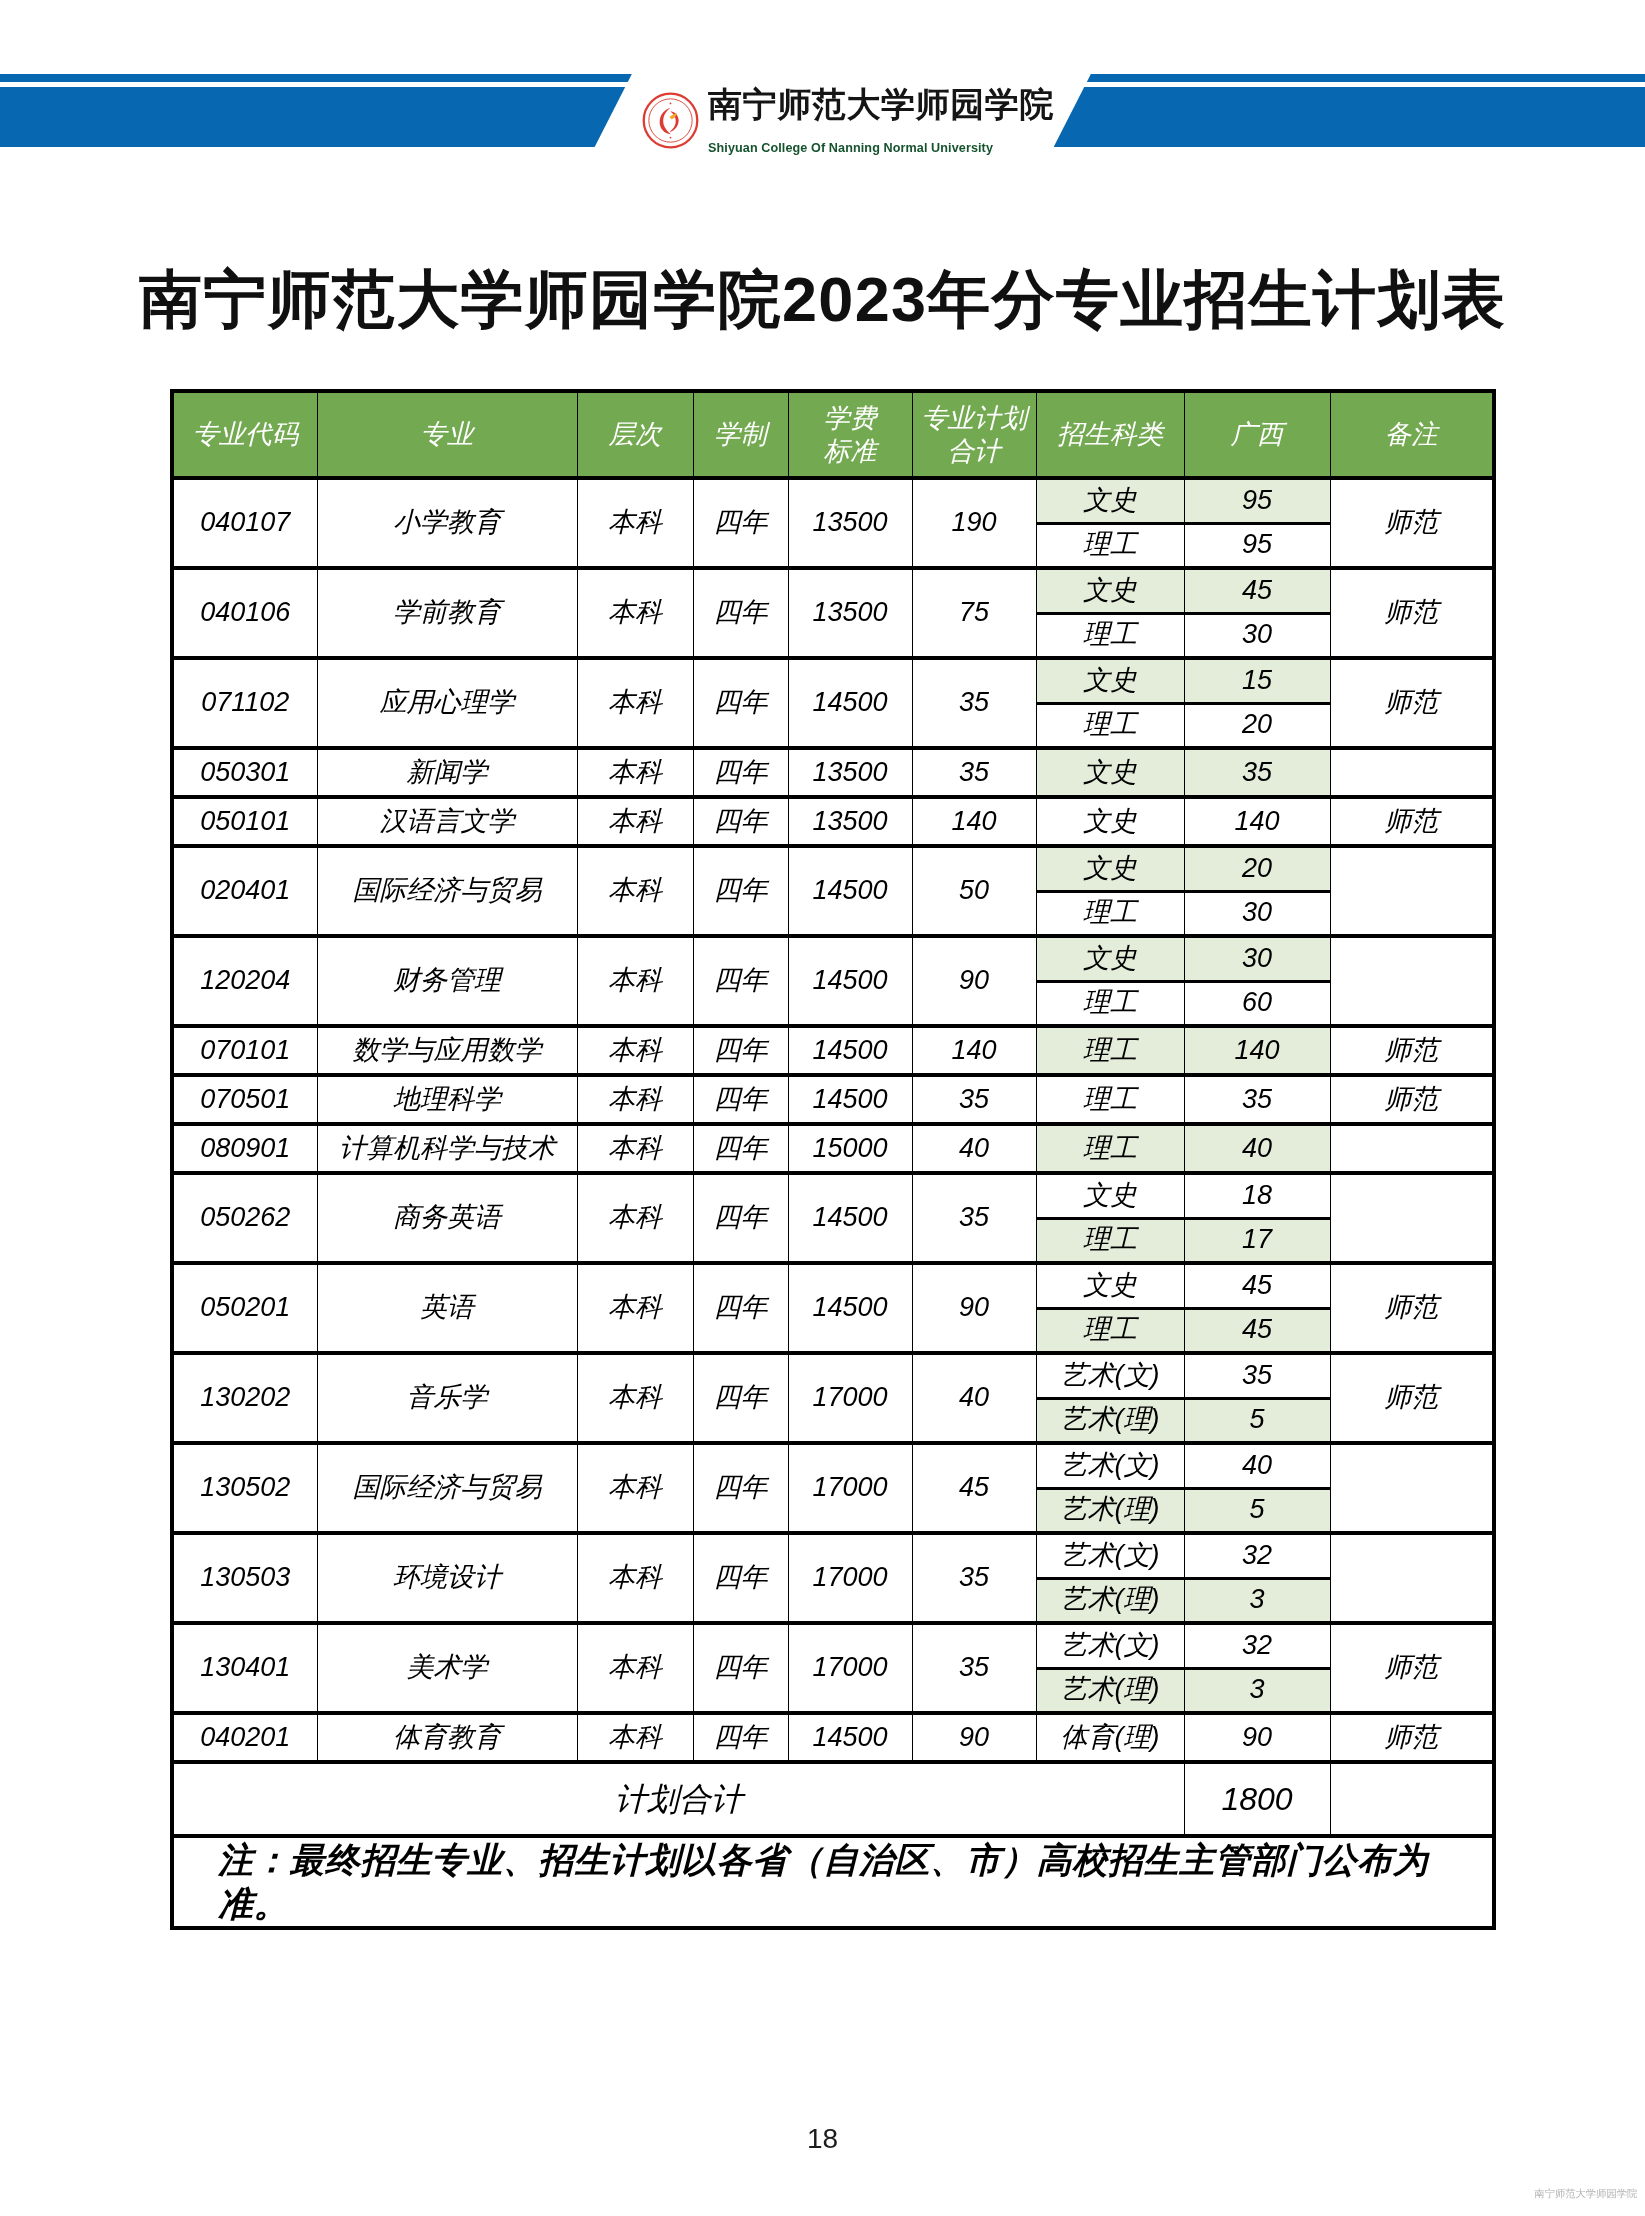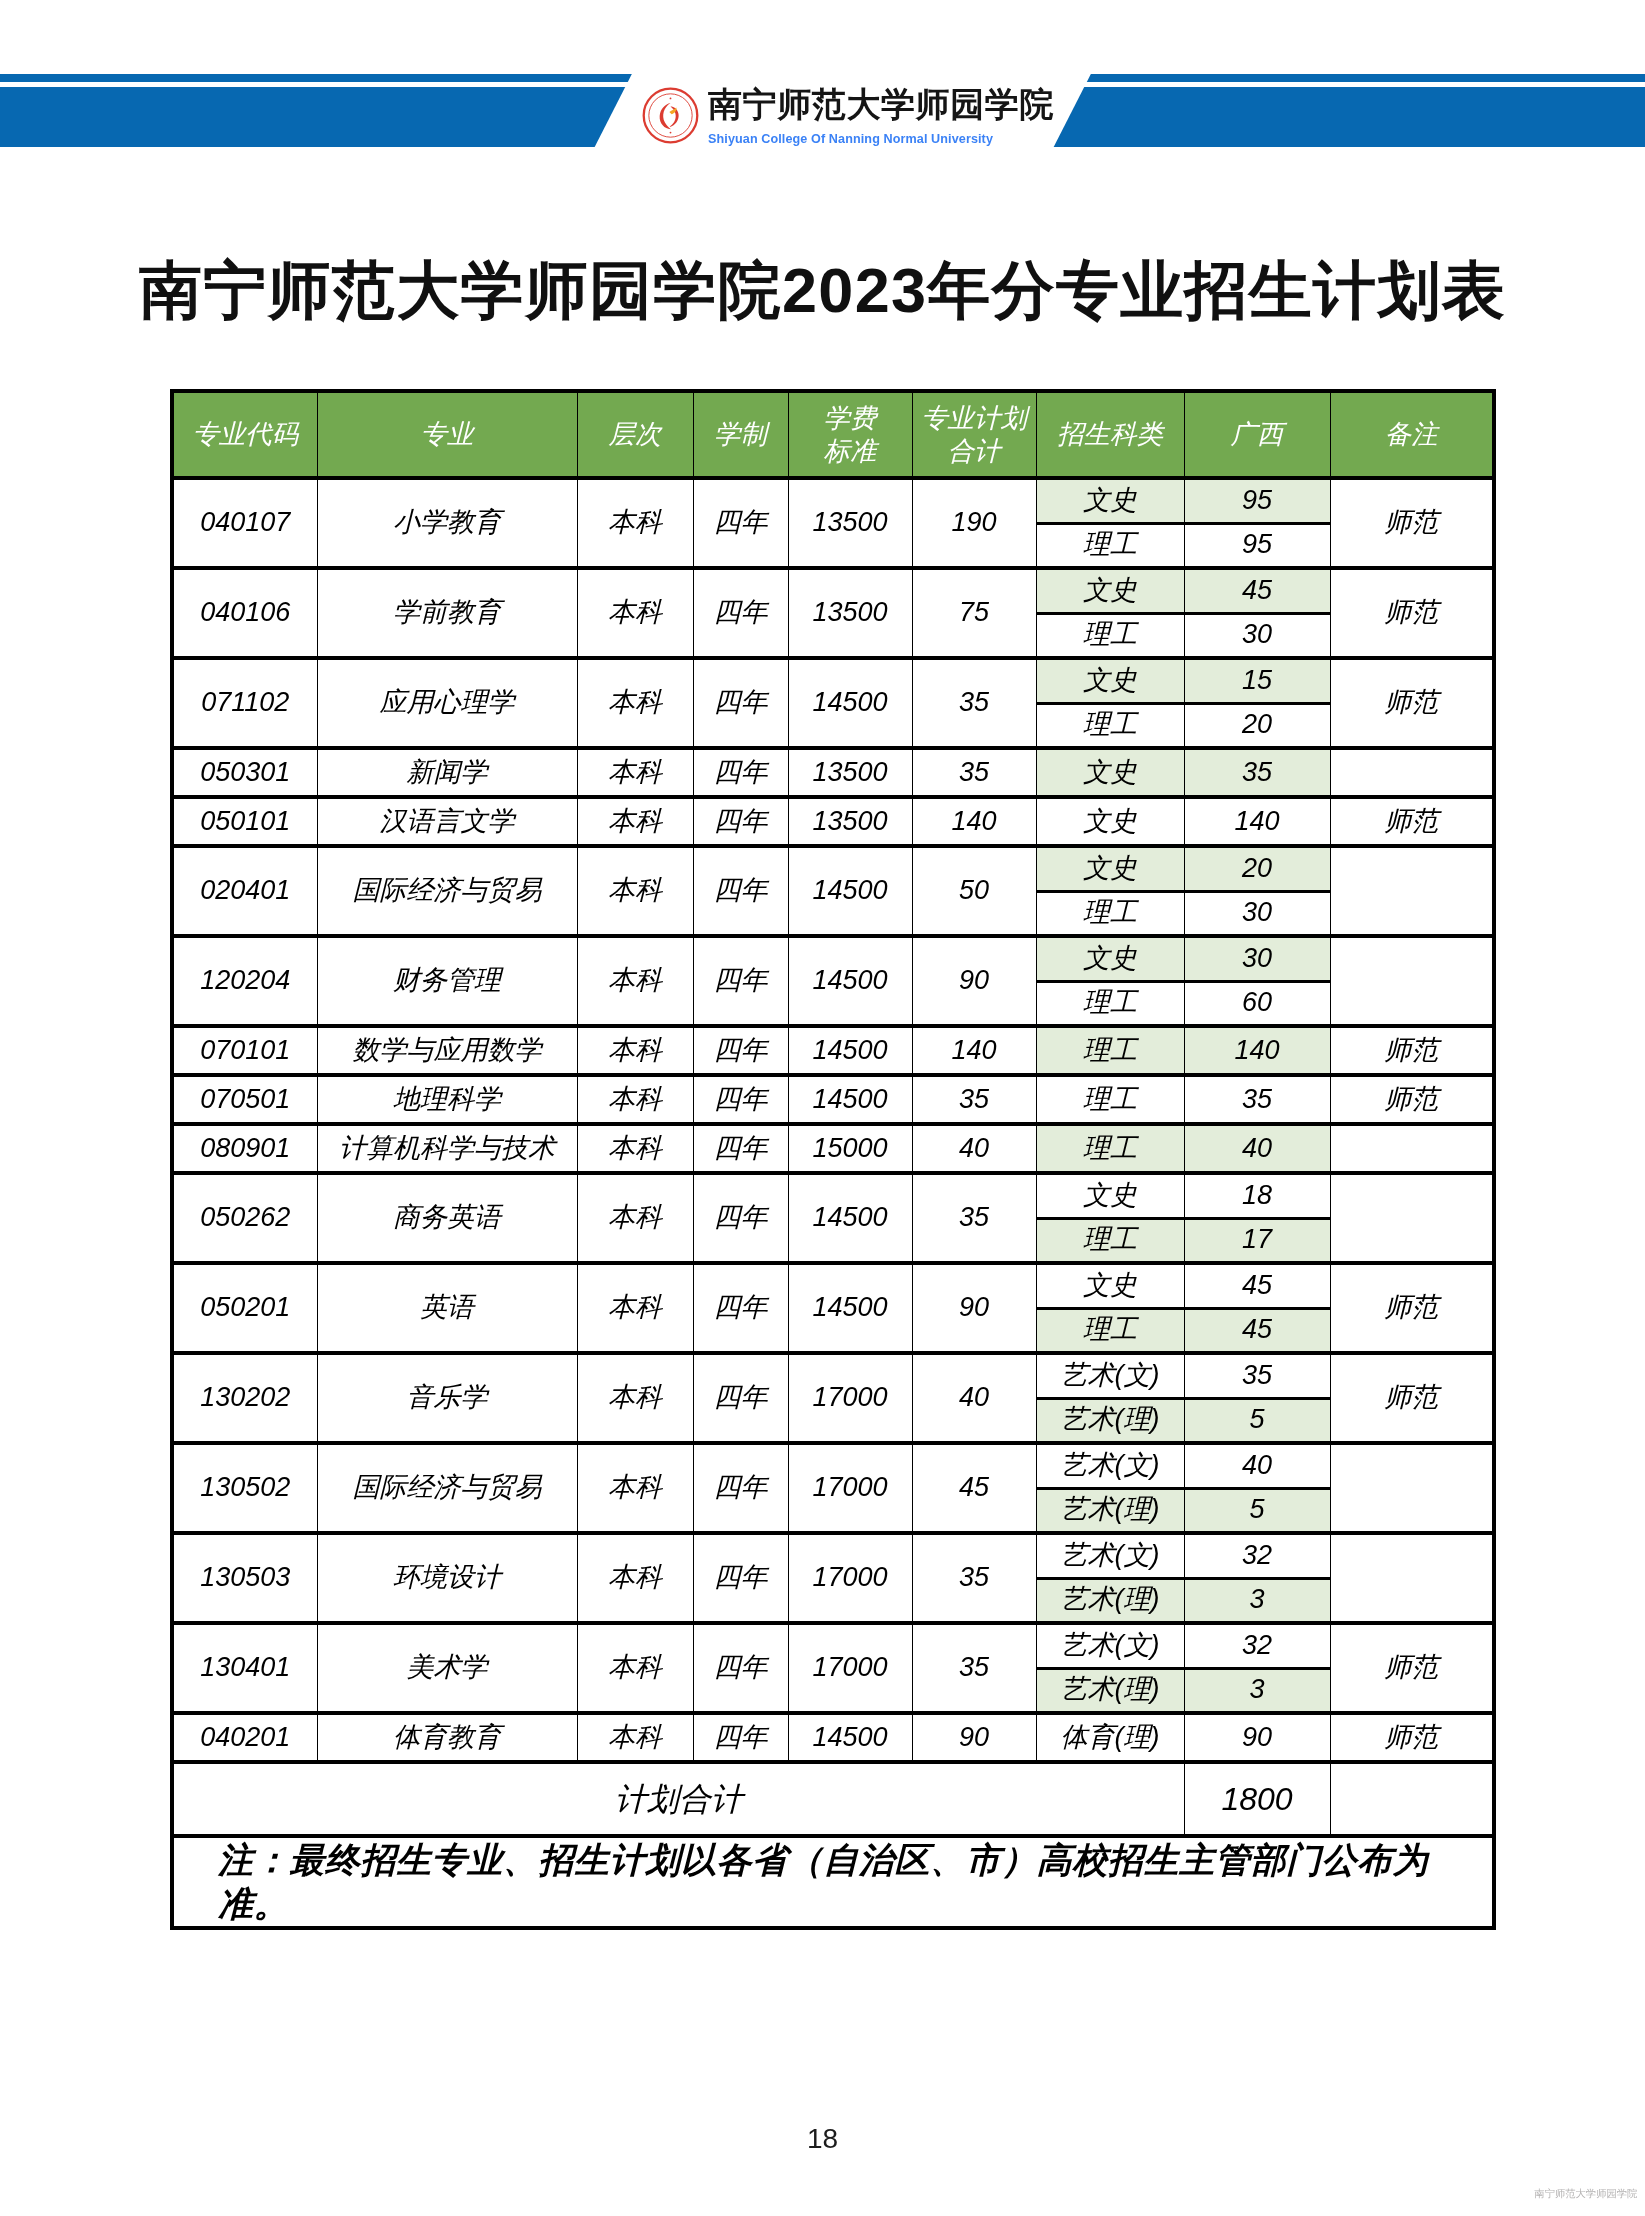--- a/index.html
+++ b/index.html
@@ -9,24 +9,24 @@
   
   .banner{position:absolute;left:0;top:74px;width:1645px;height:73px;}
   .stripe-thin{position:absolute;left:0;top:0;width:100%;height:7.7px;background:#0768B1;}
   .stripe-main{position:absolute;left:0;top:13px;width:100%;height:60px;background:#0768B1;}
   .banner-gap{position:absolute;left:613px;top:-1.9px;width:459px;height:78px;background:#fff;
               transform:skewX(-27deg);}
   .logo-wrap{position:absolute;left:642px;top:11.6px;display:flex;align-items:center;}
   .seal{width:57px;height:57px;flex:0 0 auto;}
   .logo-text{margin-left:9px;}
   .org-cn{font-size:34px;font-weight:900;letter-spacing:0.6px;color:#151515;line-height:1.1;}
-  .org-en{font-size:12.6px;font-weight:700;color:#3b82f6;letter-spacing:0.1px;margin-top:9px;}
+  .org-en{font-size:12.6px;font-weight:700;color:#14532d;letter-spacing:0.1px;margin-top:18px;}
 
   
-  .doc-title{position:absolute;left:0;top:248px;width:1645px;text-align:center;
+  .doc-title{position:absolute;left:0;top:257px;width:1645px;text-align:center;
              font-size:63px;font-weight:900;letter-spacing:1.3px;color:#101010;}
 
   
   .plan-table{position:absolute;left:170px;top:389px;width:1323px;border-collapse:collapse;
               table-layout:fixed;border:4.5px solid #000;font-style:italic;}
   .plan-table th,.plan-table td{border:1.9px solid #000;text-align:center;vertical-align:middle;
               padding:0;font-size:27px;line-height:1.25;overflow:hidden;}
   .plan-table thead th{background:#73A950;color:#fff;font-size:26.4px;font-weight:400;
               white-space:pre-line;height:83px;border-bottom-width:4.5px;}
   tr.sgl{height:49px;}

